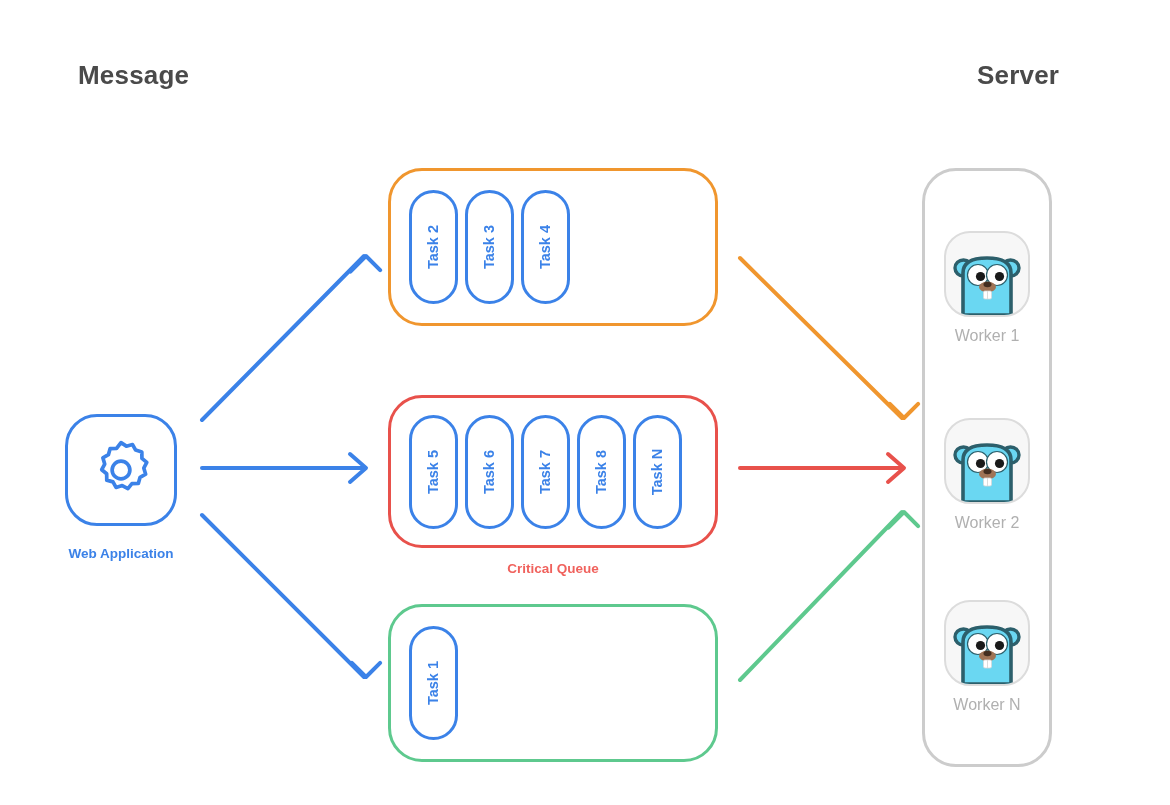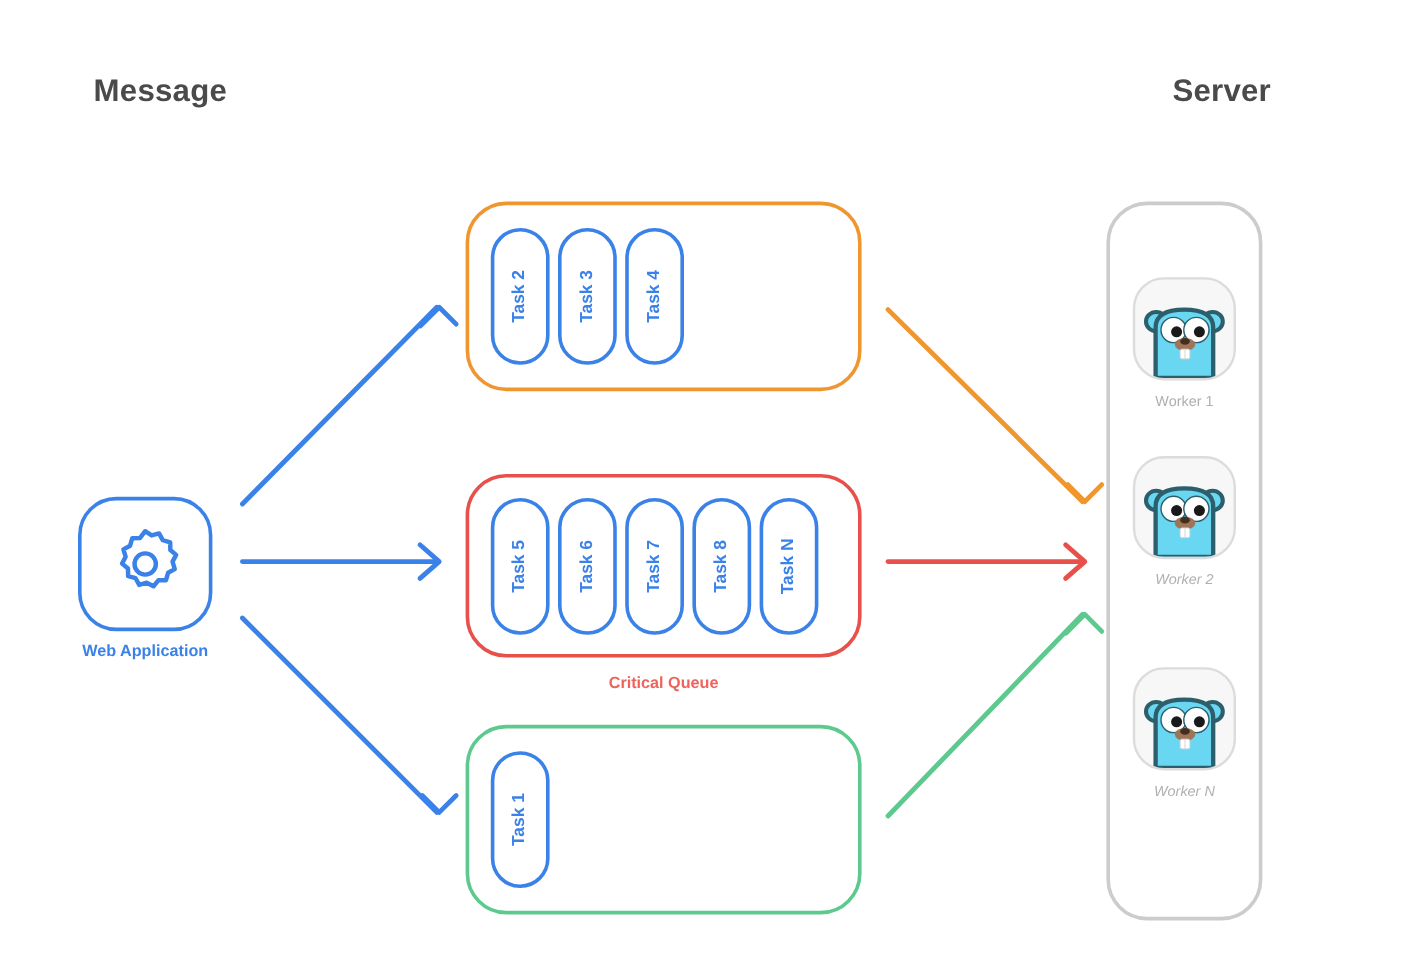--- a/index.html
+++ b/index.html
@@ -46,21 +46,21 @@
     border: 3px solid #3b82e8;
     border-radius: 32px;
     box-sizing: border-box;
     margin: 0 auto;
     display: flex;
     align-items: center;
     justify-content: center;
     background: #ffffff;
   }
   .client-label {
-    margin-top: 9px;
+    margin-top: 20px;
     font-size: 13.5px;
     font-weight: bold;
     color: #3b82e8;
     white-space: nowrap;
   }
 
   
   .queue-box {
     position: absolute;
     box-sizing: border-box;
@@ -120,37 +120,37 @@
     border-radius: 34px;
     background: #ffffff;
   }
   .worker {
     position: absolute;
     left: 944px;
     width: 86px;
     text-align: center;
   }
   #worker-0 { top: 231px; }
-  #worker-1 { top: 380px; font-style: italic; }
-  #worker-2 { top: 556px; font-style: italic; }
+  #worker-1 { top: 418px; }
+  #worker-2 { top: 600px; }
   .worker-tile {
     width: 86px;
     height: 86px;
     border: 2px solid #dcdcdc;
     border-radius: 26px;
     box-sizing: border-box;
     background: #f7f7f7;
     overflow: hidden;
     display: flex;
     align-items: flex-end;
     justify-content: center;
   }
   .worker-label {
     margin-top: 10px;
-    font-size: 12px;
+    font-size: 16px;
     color: #b0b0b0;
     white-space: nowrap;
   }
 
   
   #arrows {
     position: absolute;
     left: 0;
     top: 0;
     width: 1170px;

